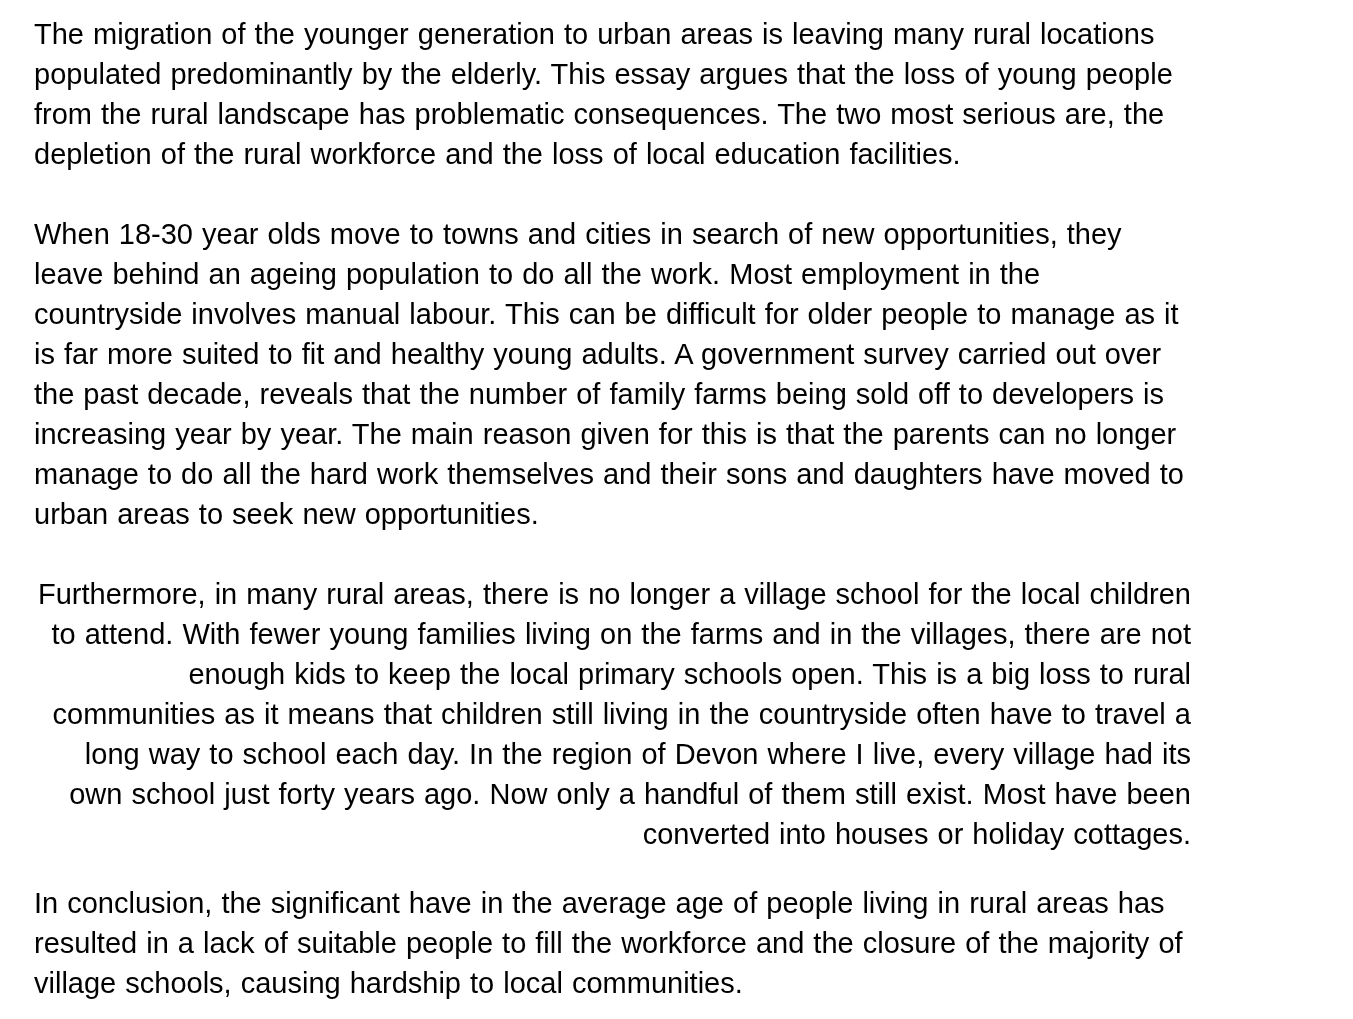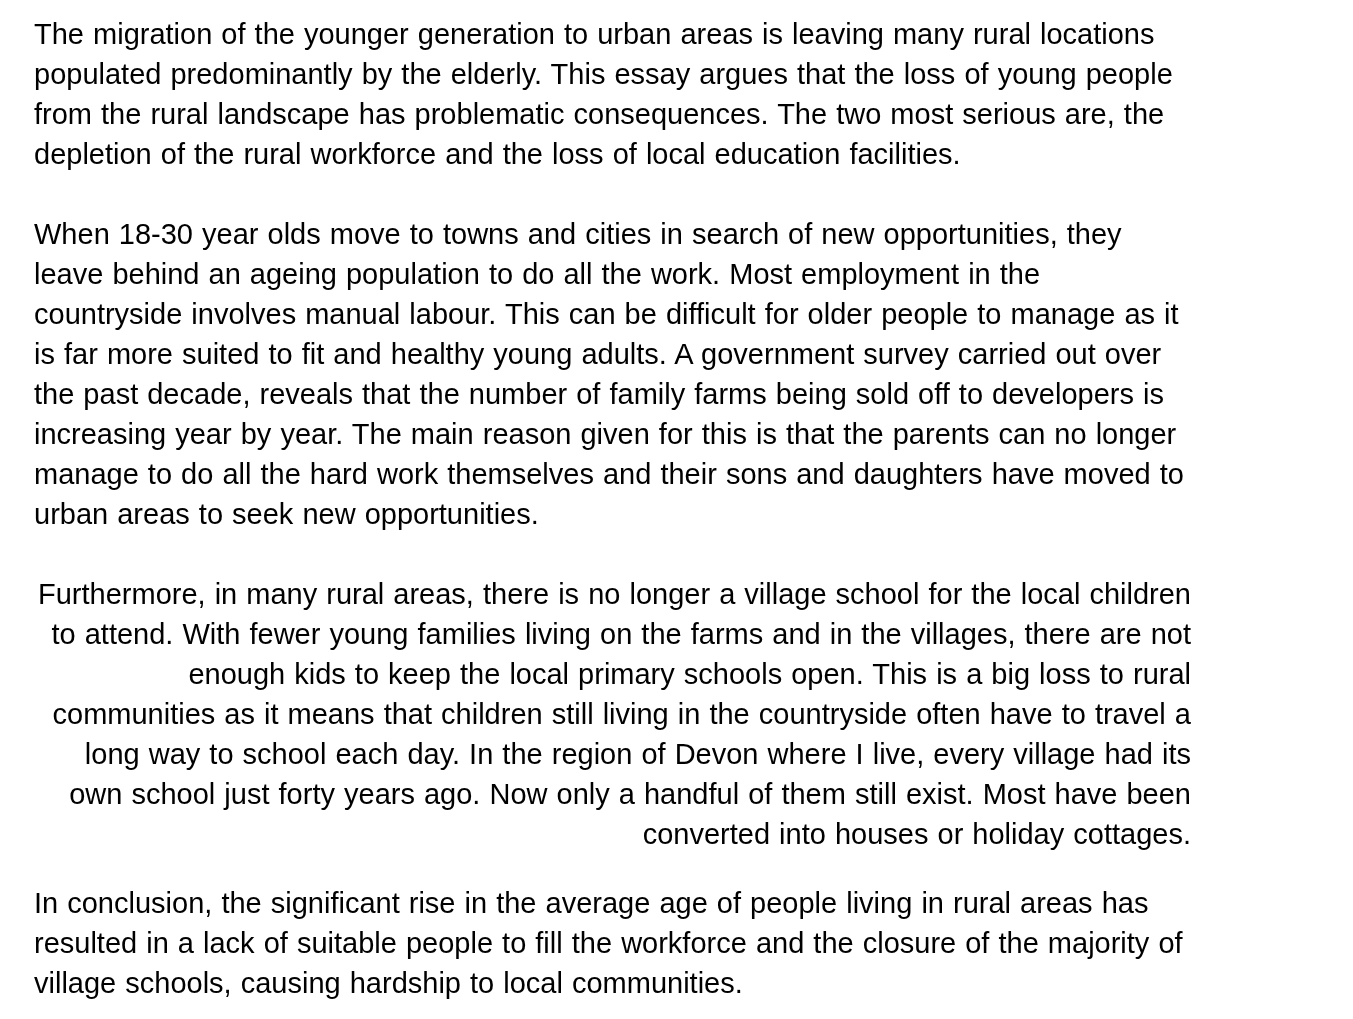--- a/index.html
+++ b/index.html
@@ -37,16 +37,16 @@
 </head>
 <body>
 
 <div class="page">
   <p class="para-1">The migration of the younger generation to urban areas is leaving many rural locations populated predominantly by the elderly. This essay argues that the loss of young people from the rural landscape has problematic consequences. The two most serious are, the depletion of the rural workforce and the loss of local education facilities.</p>
 
   <p class="para-2">When 18-30 year olds move to towns and cities in search of new opportunities, they leave behind an ageing population to do all the work. Most employment in the countryside involves manual labour. This can be difficult for older people to manage as it is far more suited to fit and healthy young adults. A government survey carried out over the past decade, reveals that the number of family farms being sold off to developers is increasing year by year. The main reason given for this is that the parents can no longer manage to do all the hard work themselves and their sons and daughters have moved to urban areas to seek new opportunities.</p>
 
   <p class="para-3">Furthermore, in many rural areas, there is no longer a village school for the local children to attend. With fewer young families living on the farms and in the villages, there are not enough kids to keep the local primary schools open. This is a big loss to rural communities as it means that children still living in the countryside often have to travel a long way to school each day. In the region of Devon where I live, every village had its own school just forty years ago. Now only a handful of them still exist. Most have been converted into houses or holiday cottages.</p>
 
-  <p class="para-4">In conclusion, the significant rise in the average age of people living in rural areas has resulted in a lack of suitable people to fill the workforce and the closure of the majority of village schools, causing hardship to local communities.</p>
+  <p class="para-4">In conclusion, the significant have in the average age of people living in rural areas has resulted in a lack of suitable people to fill the workforce and the closure of the majority of village schools, causing hardship to local communities.</p>
 
   <p class="word-count">(150 words)</p>
 </div>
 
 </body></html>

